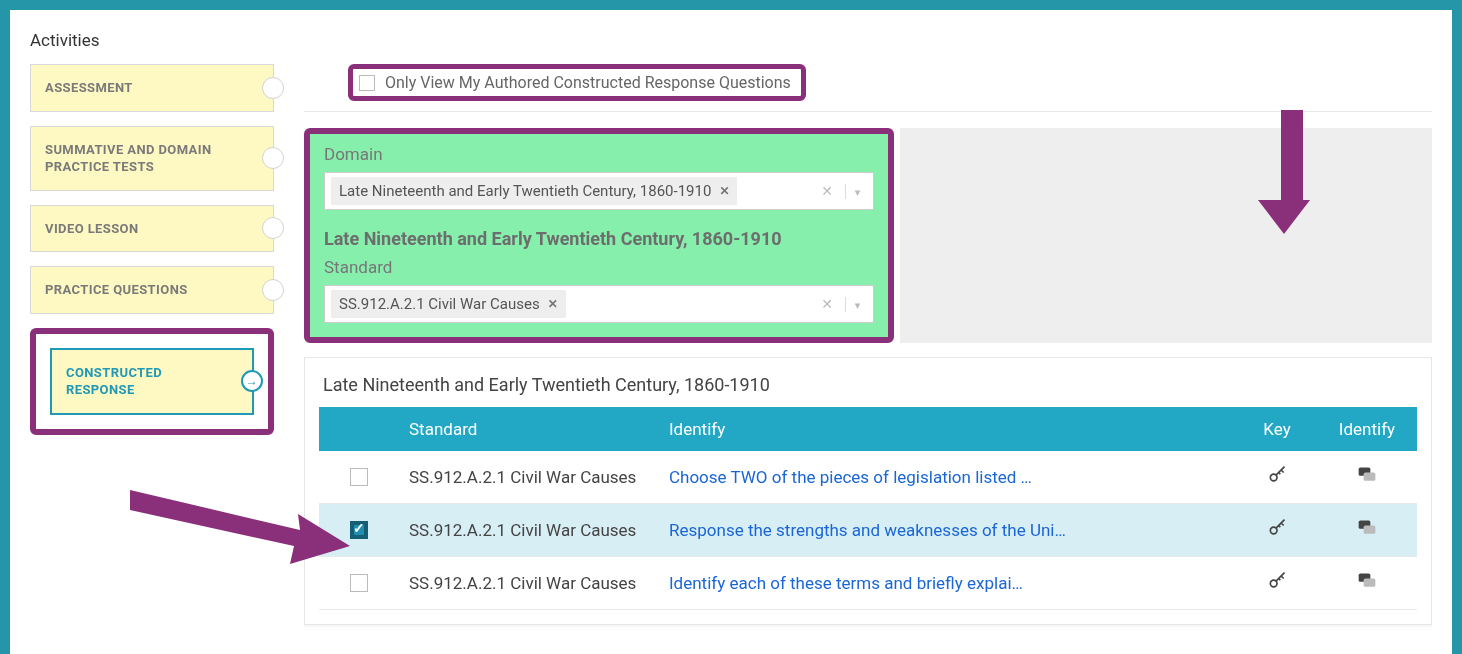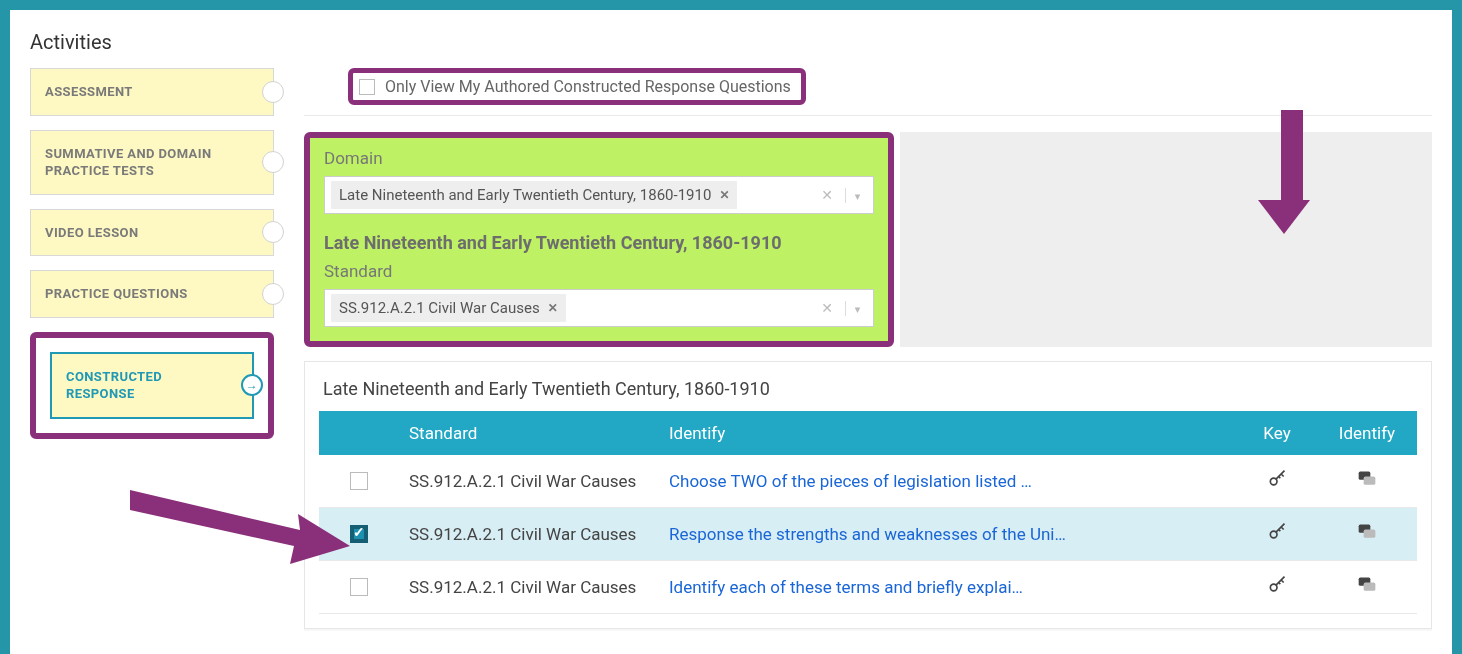--- a/index.html
+++ b/index.html
@@ -12,21 +12,21 @@
     color: #333;
   }
   .app {
     background: #fff;
     width: 100%;
     min-height: 634px;
     padding: 20px 20px 30px 20px;
     position: relative;
   }
   .page-title {
-    font-size: 20px;
+    font-size: 17px;
     font-weight: 400;
     color: #333;
     margin-bottom: 14px;
   }
   .layout {
     display: flex;
     gap: 30px;
     align-items: flex-start;
   }
   .sidebar {
@@ -96,21 +96,21 @@
   .hr { border-top:1px solid #eaeaea; margin-top:10px; }
 
   .filters-panel {
     margin-top: 16px;
     position: relative;
   }
   .filters-box {
     border: 6px solid #8a2f7a;
     border-radius: 6px;
     width: 590px;
-    background: #bef264;
+    background: #86efac;
     padding: 10px 14px 14px 14px;
   }
   .field-label { color:#777; font-size:17px; margin-bottom:8px; }
   .select {
     display:flex; align-items:center;
     background:#fff; border:1px solid #ccc; height:38px;
     padding: 4px 4px 4px 6px; gap:6px;
   }
   .chip {
     background:#eee; color:#555; font-size:15px;

